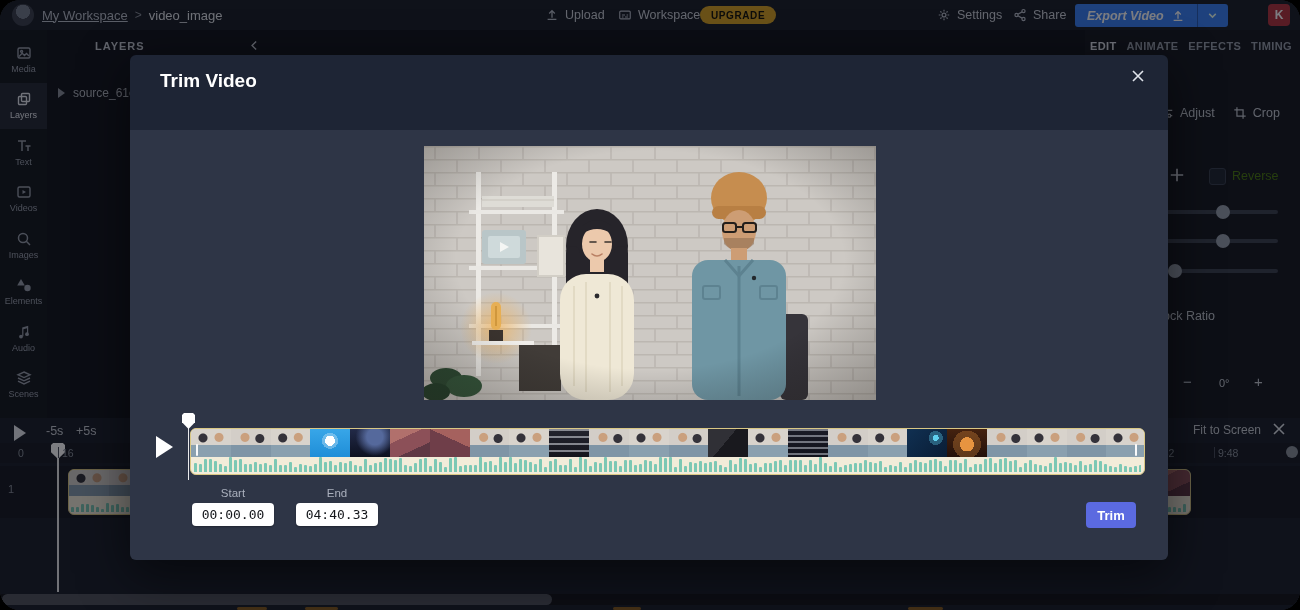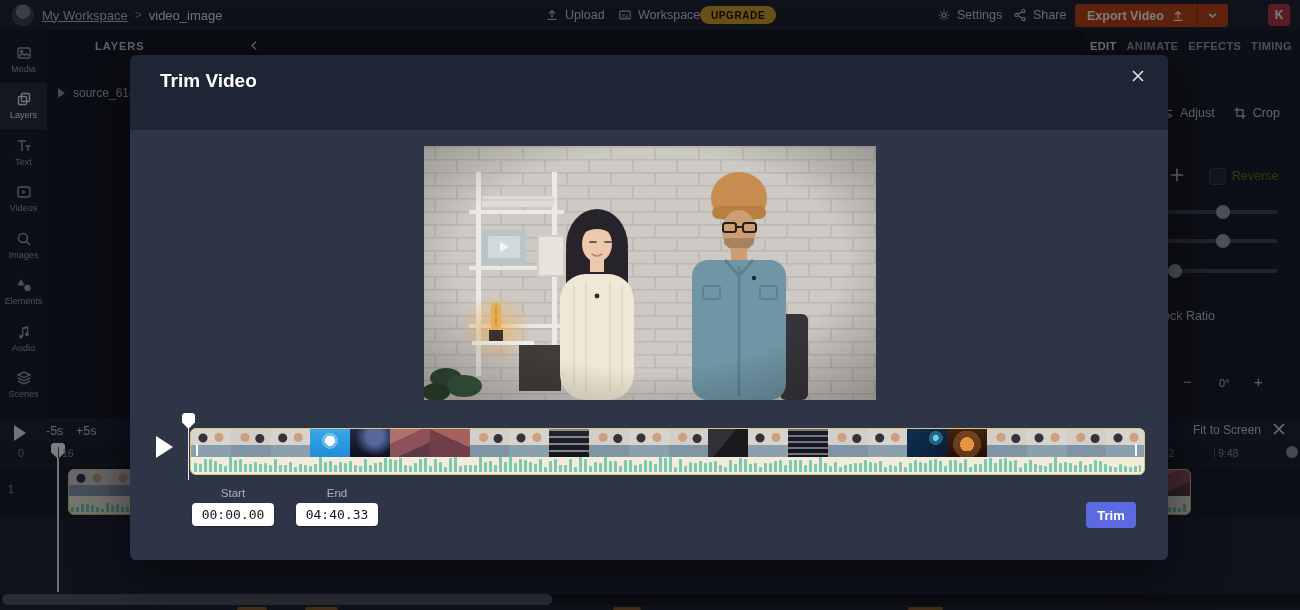--- a/index.html
+++ b/index.html
@@ -1,18 +1,18 @@
 <!DOCTYPE html>
 <html><head>
 <meta charset="utf-8">
 <style>
   html,body{margin:0;padding:0;background:#000;}
   body{width:1300px;height:610px;overflow:hidden;}
   .stage{position:relative;width:1300px;height:610px;overflow:hidden;background:#14161c;
-         font-family:"Liberation Sans",sans-serif;-webkit-font-smoothing:antialiased;}
+         font-family:"Liberation Sans",sans-serif;border-radius:20px;-webkit-font-smoothing:antialiased;}
   .abs{position:absolute;}
   svg{display:block;}
 
   
   .topbar{left:0;top:0;width:1300px;height:30px;background:#1c2028;}
   .logo-av{left:12px;top:4px;width:22px;height:22px;border-radius:50%;
            background:radial-gradient(circle at 50% 35%,#767d8d 38%,#3d424e 40%);}
   .crumbs{left:42px;top:0;height:30px;display:flex;align-items:center;gap:7px;font-size:13px;}
   .crumb-link{color:#b9bec9;text-decoration:underline;cursor:pointer;}
   .crumb-sep{color:#8a8f99;font-size:12px;}
@@ -154,21 +154,21 @@
       <span class="ic">
           <svg viewBox="0 0 16 16" width="14" height="14" fill="none" stroke="currentColor" stroke-width="1.4">
             <circle cx="12" cy="3.5" r="1.8"></circle>
             <circle cx="4" cy="8" r="1.8"></circle>
             <circle cx="12" cy="12.5" r="1.8"></circle>
             <path d="M5.6 7.1l4.8-2.7M5.6 8.9l4.8 2.7"></path>
           </svg>
         </span>
       <span>Share</span>
     </div>
-    <div class="export abs" style="background: #c2410c;">
+    <div class="export abs" style="background: #3b82f6; font-style: italic;">
       <div class="exp-main">
         <span>Export Video</span>
         <span class="ic">
             <svg viewBox="0 0 16 16" width="14" height="14" fill="none" stroke="currentColor" stroke-width="1.5">
               <path d="M8 11V3M4.8 6.2L8 3l3.2 3.2M3 13h10"></path>
             </svg>
           </span>
       </div>
       <div class="exp-div"></div>
       <div class="exp-caret">

